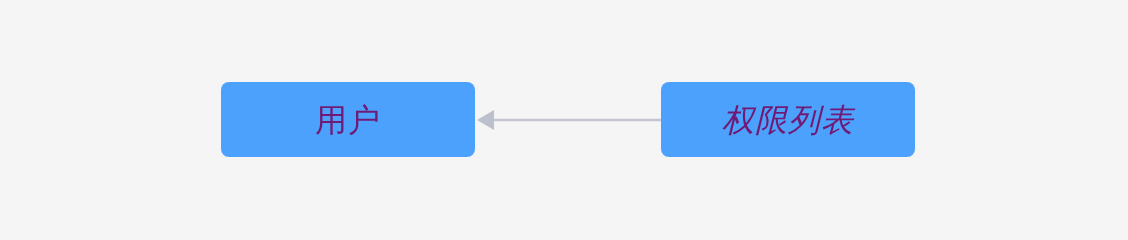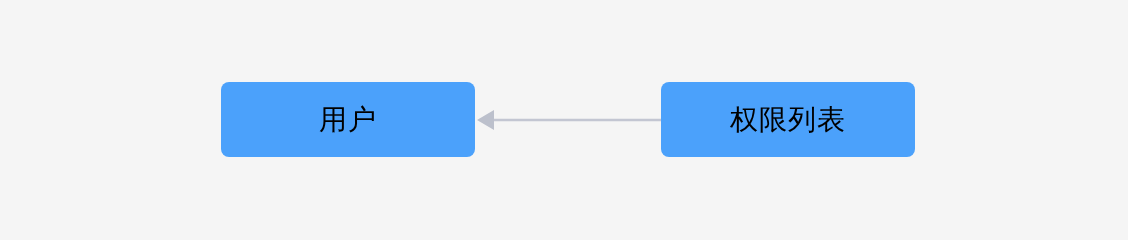--- a/index.html
+++ b/index.html
@@ -25,33 +25,34 @@
     align-items: center;
     justify-content: center;
     box-sizing: border-box;
     background: #4ba1fb;
     border-radius: 8px;
     width: 254px;
     height: 75px;
     top: 82px;
   }
   .node-label {
-    color: #000000;
-    font-size: 28px;
+    color: #701a75;
+    font-size: 32px;
     font-weight: 400;
     line-height: 1;
     letter-spacing: 1px;
     white-space: nowrap;
     font-family: "Liberation Sans", "DejaVu Sans", sans-serif;
   }
   #node-user {
     left: 221px;
   }
   #node-permission-list {
     left: 661px;
+    font-style: italic;
   }
   #edge-layer {
     position: absolute;
     left: 0;
     top: 0;
     width: 1128px;
     height: 240px;
     pointer-events: none;
   }
 </style>

